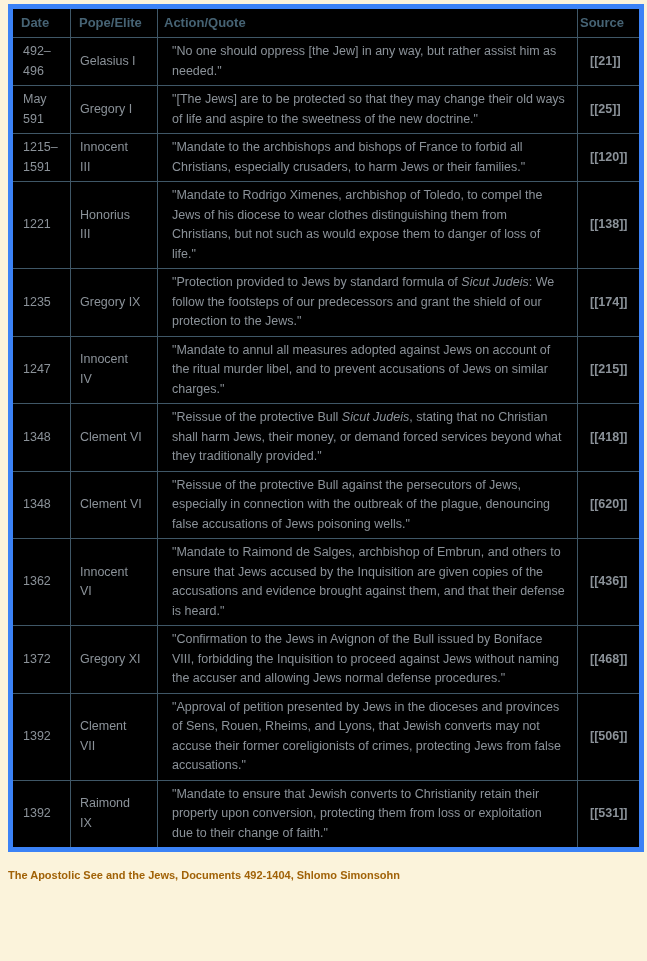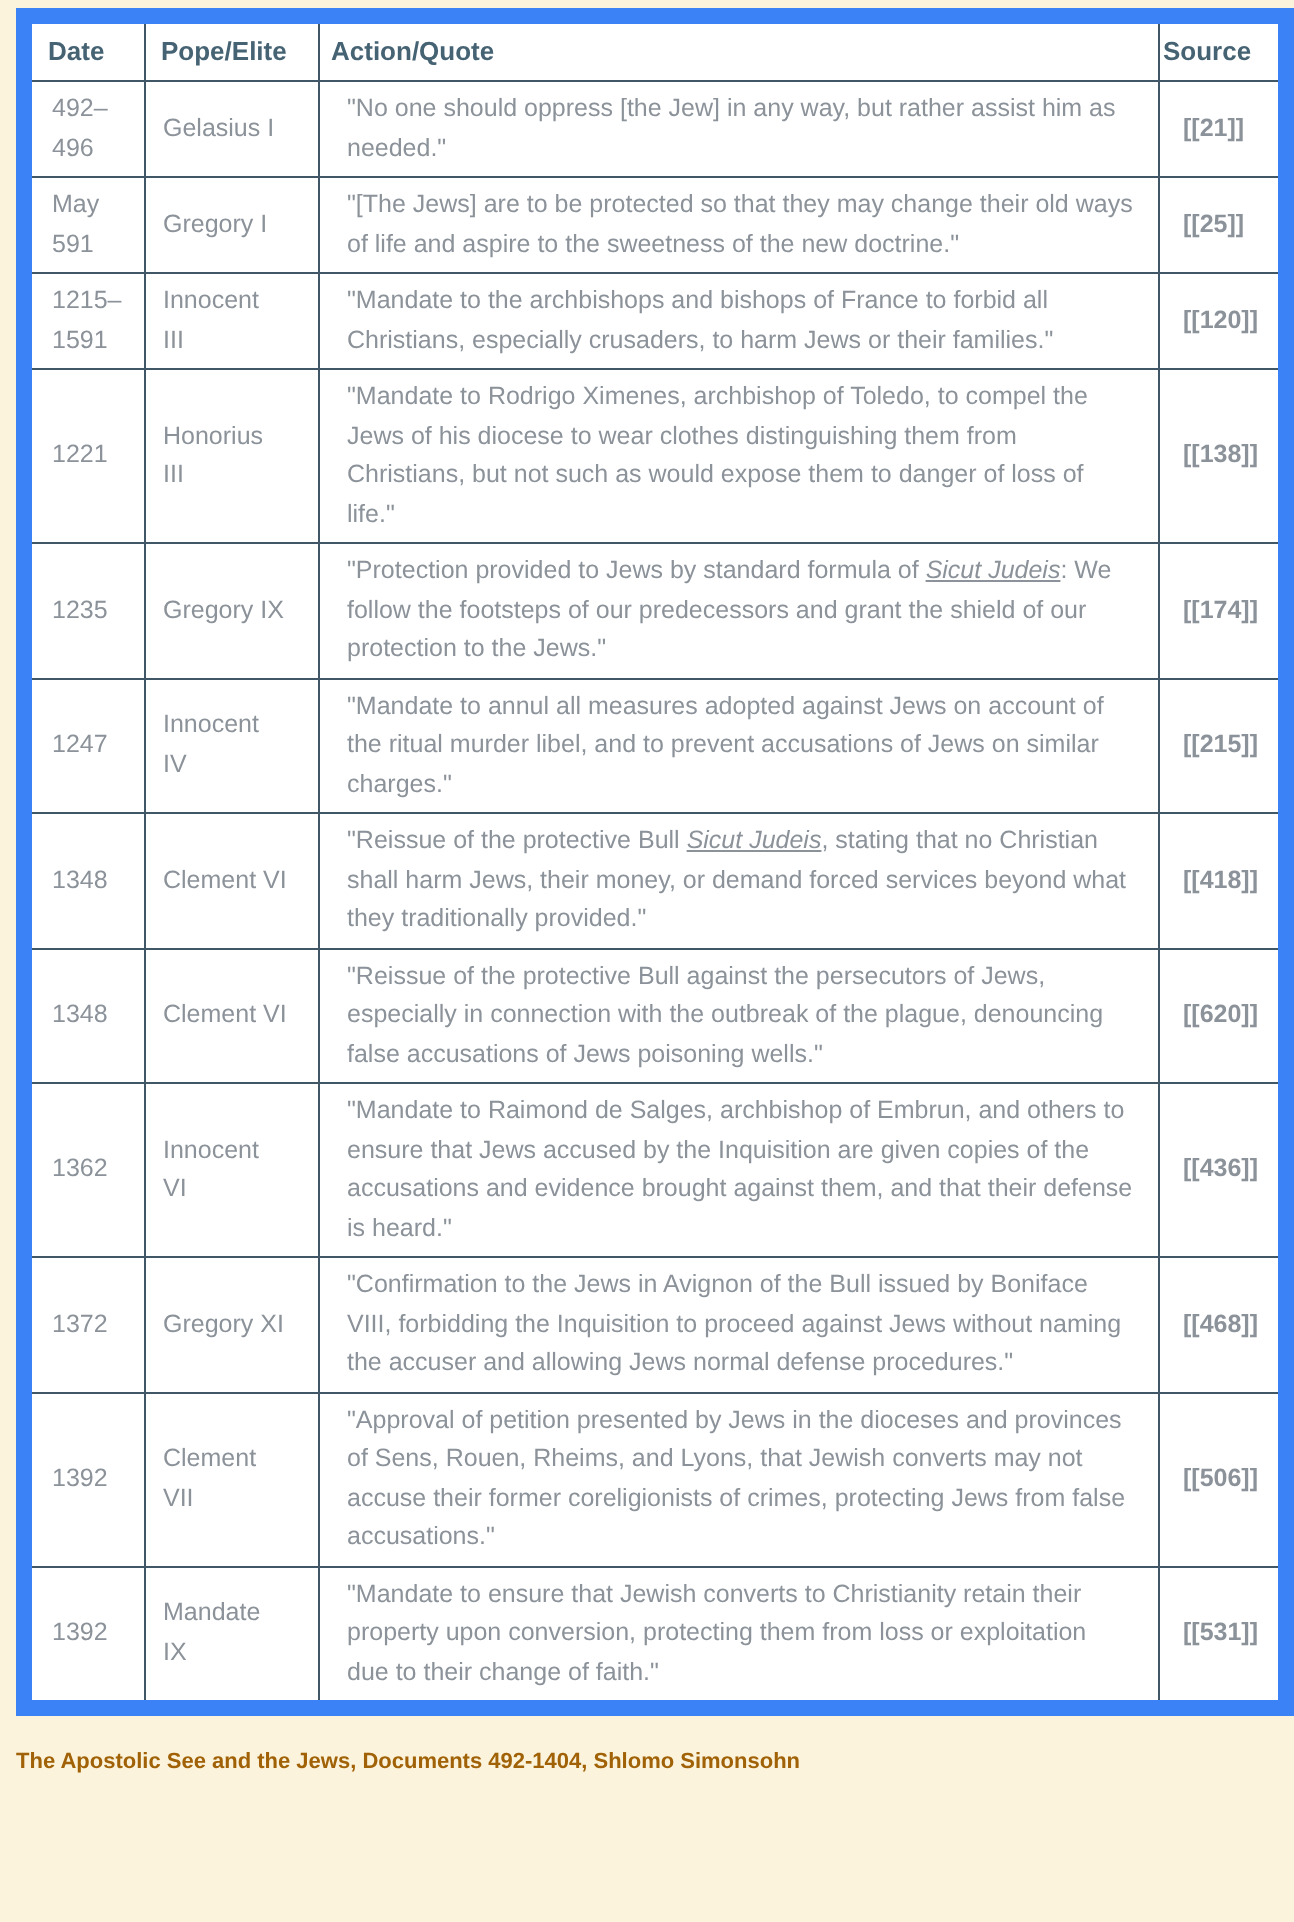--- a/index.html
+++ b/index.html
@@ -13,22 +13,22 @@
     min-height: 961px;
     box-sizing: border-box;
   }
   .page {
     padding: 4px 8px 0 8px;
   }
   table.popes-table {
     border-collapse: collapse;
     table-layout: fixed;
     width: 631px;
-    border: 8px solid #3b82f6;
-    background: #ffffff;
+    border: 5px solid #3b82f6;
+    background: #000000;
   }
   .popes-table th, .popes-table td {
     border: 1px solid #3F5767;
     text-align: left;
     vertical-align: middle;
     box-sizing: border-box;
   }
   .popes-table th {
     color: #466374;
     font-size: 13px;
@@ -42,21 +42,21 @@
     font-size: 12.5px;
     line-height: 19.5px;
     padding: 4px 6px 4px 10px;
   }
   th.col-action { padding-left: 6px; }
   th.col-source { padding-left: 2px; }
   td.date-cell, td.pope-cell { white-space: pre-line; }
   td.pope-cell { padding-left: 9px; }
   td.quote-cell { padding: 4px 12px 4px 14px; }
   td.source-cell { padding-left: 12px; font-weight: bold; }
-  td.quote-cell em { font-style: italic; text-decoration: underline; }
+  td.quote-cell em { font-style: italic; }
   .citation {
     margin: 14px 0 0 0;
     padding-bottom: 24px;
     color: #a16207;
     font-size: 11px;
     font-weight: 700;
     line-height: 18px;
   }
 </style>
 </head>
@@ -148,21 +148,21 @@
         </tr>
         <tr>
           <td class="date-cell">1392</td>
           <td class="pope-cell">Clement
 VII</td>
           <td class="quote-cell"><span>"Approval of petition presented by Jews in the dioceses and provinces of Sens, Rouen, Rheims, and Lyons, that Jewish converts may not accuse their former coreligionists of crimes, protecting Jews from false accusations."</span></td>
           <td class="source-cell">[[506]]</td>
         </tr>
         <tr>
           <td class="date-cell">1392</td>
-          <td class="pope-cell">Mandate
+          <td class="pope-cell">Raimond
 IX</td>
           <td class="quote-cell"><span>"Mandate to ensure that Jewish converts to Christianity retain their property upon conversion, protecting them from loss or exploitation due to their change of faith."</span></td>
           <td class="source-cell">[[531]]</td>
         </tr>
       </tbody>
   </table>
 
   <p class="citation">The Apostolic See and the Jews, Documents 492-1404, Shlomo Simonsohn</p>
 </div>
 

